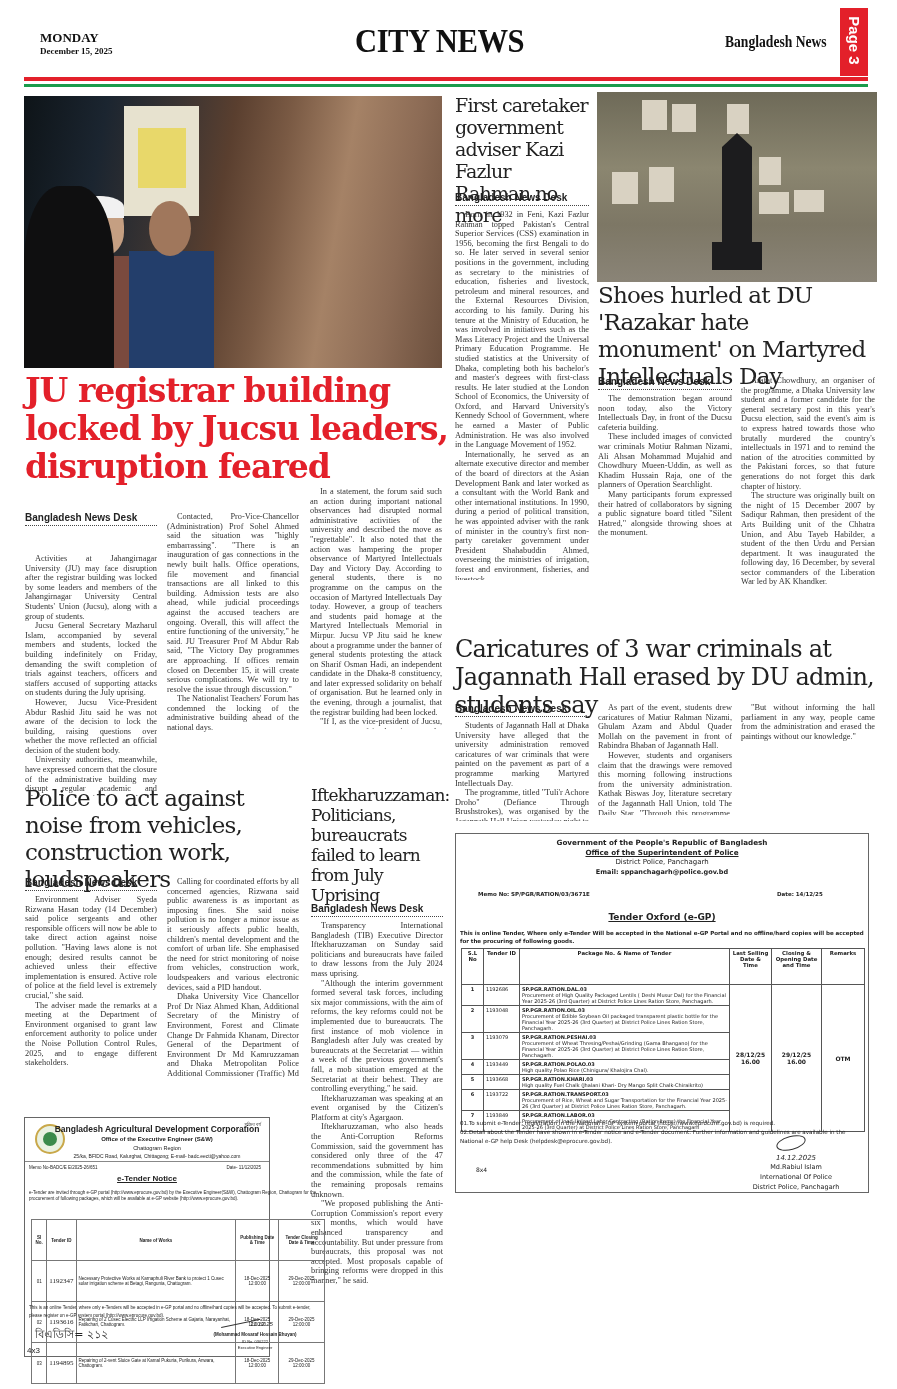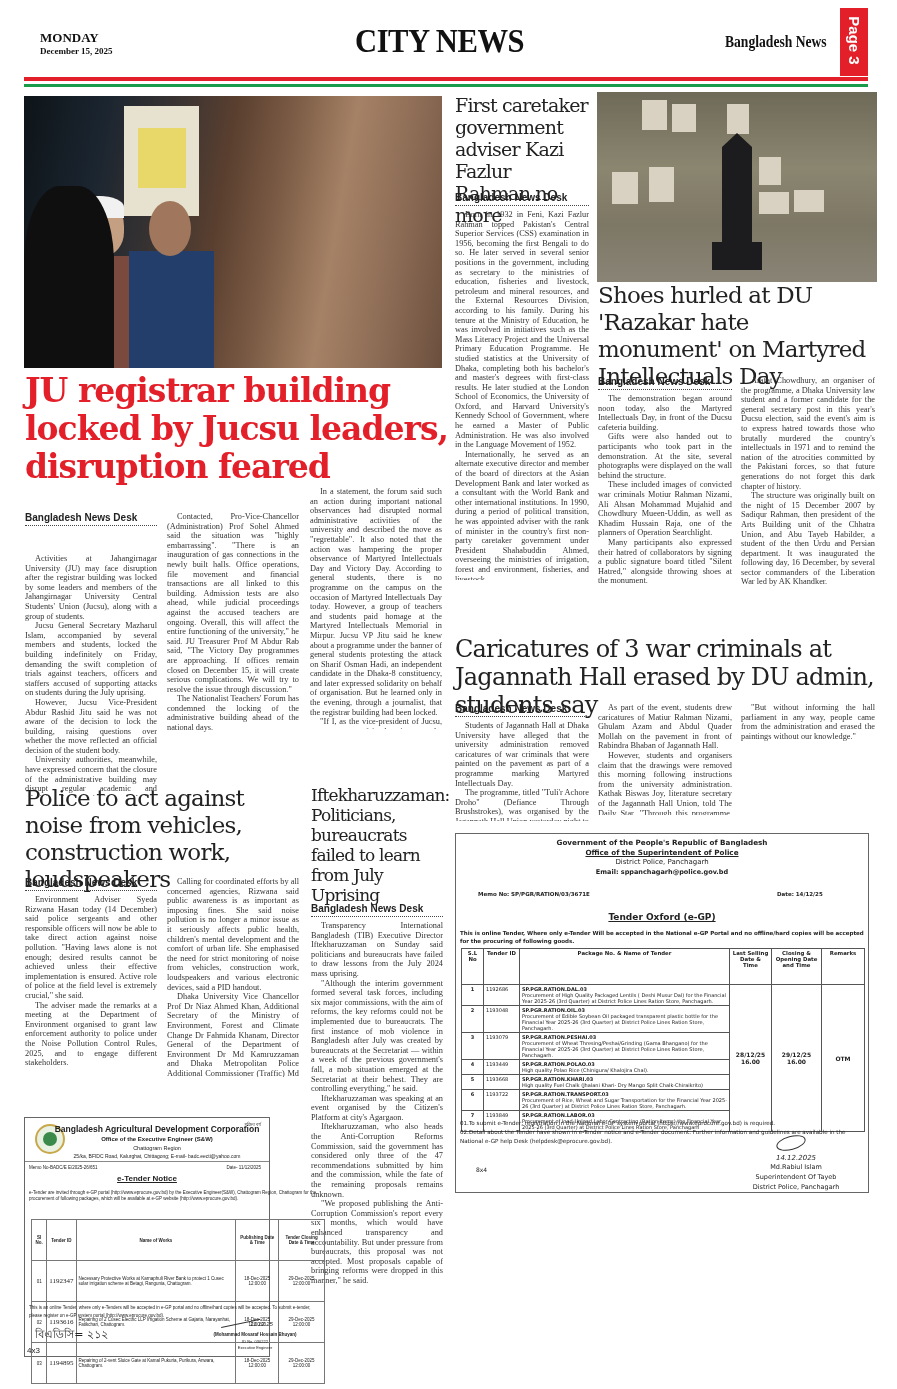--- a/index.html
+++ b/index.html
@@ -116,24 +116,23 @@
   <div class="pic" style="left:162px;top:100px;width:30px;height:22px;"></div>
   <div class="pic" style="left:197px;top:98px;width:30px;height:22px;"></div>
   <div class="mon"></div>
     <div class="base"></div>
 </div>
 
 <div class="abs hd" style="left:598px;top:282px;width:280px;font-size:23px;line-height:27px;">Shoes hurled at DU 'Razakar hate monument' on Martyred Intellectuals Day</div>
 <div class="abs" style="left:598px;top:376px;width:134px;">
   <div class="desk">Bangladesh News Desk</div>
   <div class="col" style="height:272px;">
-    <p>The demonstration began around noon today, also the Martyred Intellectuals Day, in front of the Ducsu cafeteria building.</p>
-    <p>Gifts were also handed out to participants who took part in the demonstration. At the site, several photographs were displayed on the wall behind the structure.</p>
+    <p>The demonstration began around noon today, also the Victory Intellectuals Day, in front of the Ducsu cafeteria building.</p>
     <p>These included images of convicted war criminals Motiur Rahman Nizami, Ali Ahsan Mohammad Mujahid and Chowdhury Mueen-Uddin, as well as Khadim Hussain Raja, one of the planners of Operation Searchlight.</p>
-    <p>Many participants also expressed their hatred of collaborators by signing a public signature board titled "Silent Hatred," alongside throwing shoes at the monument.</p>
+    <p>Many participants forum expressed their hatred of collaborators by signing a public signature board titled "Silent Hatred," alongside throwing shoes at the monument.</p>
   </div>
 </div>
 <div class="abs col" style="left:741px;top:376px;width:134px;height:272px;">
   <p>Arafat Chowdhury, an organiser of the programme, a Dhaka University law student and a former candidate for the general secretary post in this year's Ducsu election, said the event's aim is to express hatred towards those who brutally murdered the country's intellectuals in 1971 and to remind the nation of the atrocities committed by the Pakistani forces, so that future generations do not forget this dark chapter of history.</p>
   <p>The structure was originally built on the night of 15 December 2007 by Sadiqur Rahman, then president of the Arts Building unit of the Chhatra Union, and Abu Tayeb Habilder, a student of the then Urdu and Persian department. It was inaugurated the following day, 16 December, by several sector commanders of the Liberation War led by AK Khandker.</p>
 </div>
 
 <div class="abs hd" style="left:455px;top:635px;width:425px;font-size:24px;line-height:28px;">Caricatures of 3 war criminals at Jagannath Hall erased by DU admin, students say</div>
 <div class="abs" style="left:455px;top:703px;width:134px;">
   <div class="desk">Bangladesh News Desk</div>
@@ -315,16 +314,16 @@
         </tr>
       </tbody>
   </table>
   <div style="position:absolute;left:4px;top:285px;width:408px;font-size:5.6px;line-height:9px;">
     <div>01.To submit e-Tender, registration in the National e-GP system portal (https://www.eprocure.gov.bd) is required.</div>
     <div>02.Detail about the Tender have shown in e-Tender notice and e-Tender document. Further information and guidelines are available in the National e-GP help Desk (helpdesk@eprocure.gov.bd).</div>
   </div>
   <div style="position:absolute;left:320px;top:302px;width:30px;height:14px;border:1.5px solid #333;border-radius:50%;transform:rotate(-15deg);"></div>
   <div style="position:absolute;left:295px;top:320px;width:90px;text-align:center;font-size:7px;font-style:italic;">14.12.2025</div>
   <div style="position:absolute;left:270px;top:329px;width:140px;text-align:center;font-size:6.5px;">Md.Rabiul Islam</div>
-  <div style="position:absolute;left:270px;top:339px;width:140px;text-align:center;font-size:6.5px;">Superintendent Of Tayeb</div>
+  <div style="position:absolute;left:270px;top:339px;width:140px;text-align:center;font-size:6.5px;">International Of Police</div>
   <div style="position:absolute;left:270px;top:349px;width:140px;text-align:center;font-size:6.5px;">District Police, Panchagarh</div>
   <div style="position:absolute;left:20px;top:332px;font-size:6px;">8x4</div>
 </div>
 
 </body></html>

